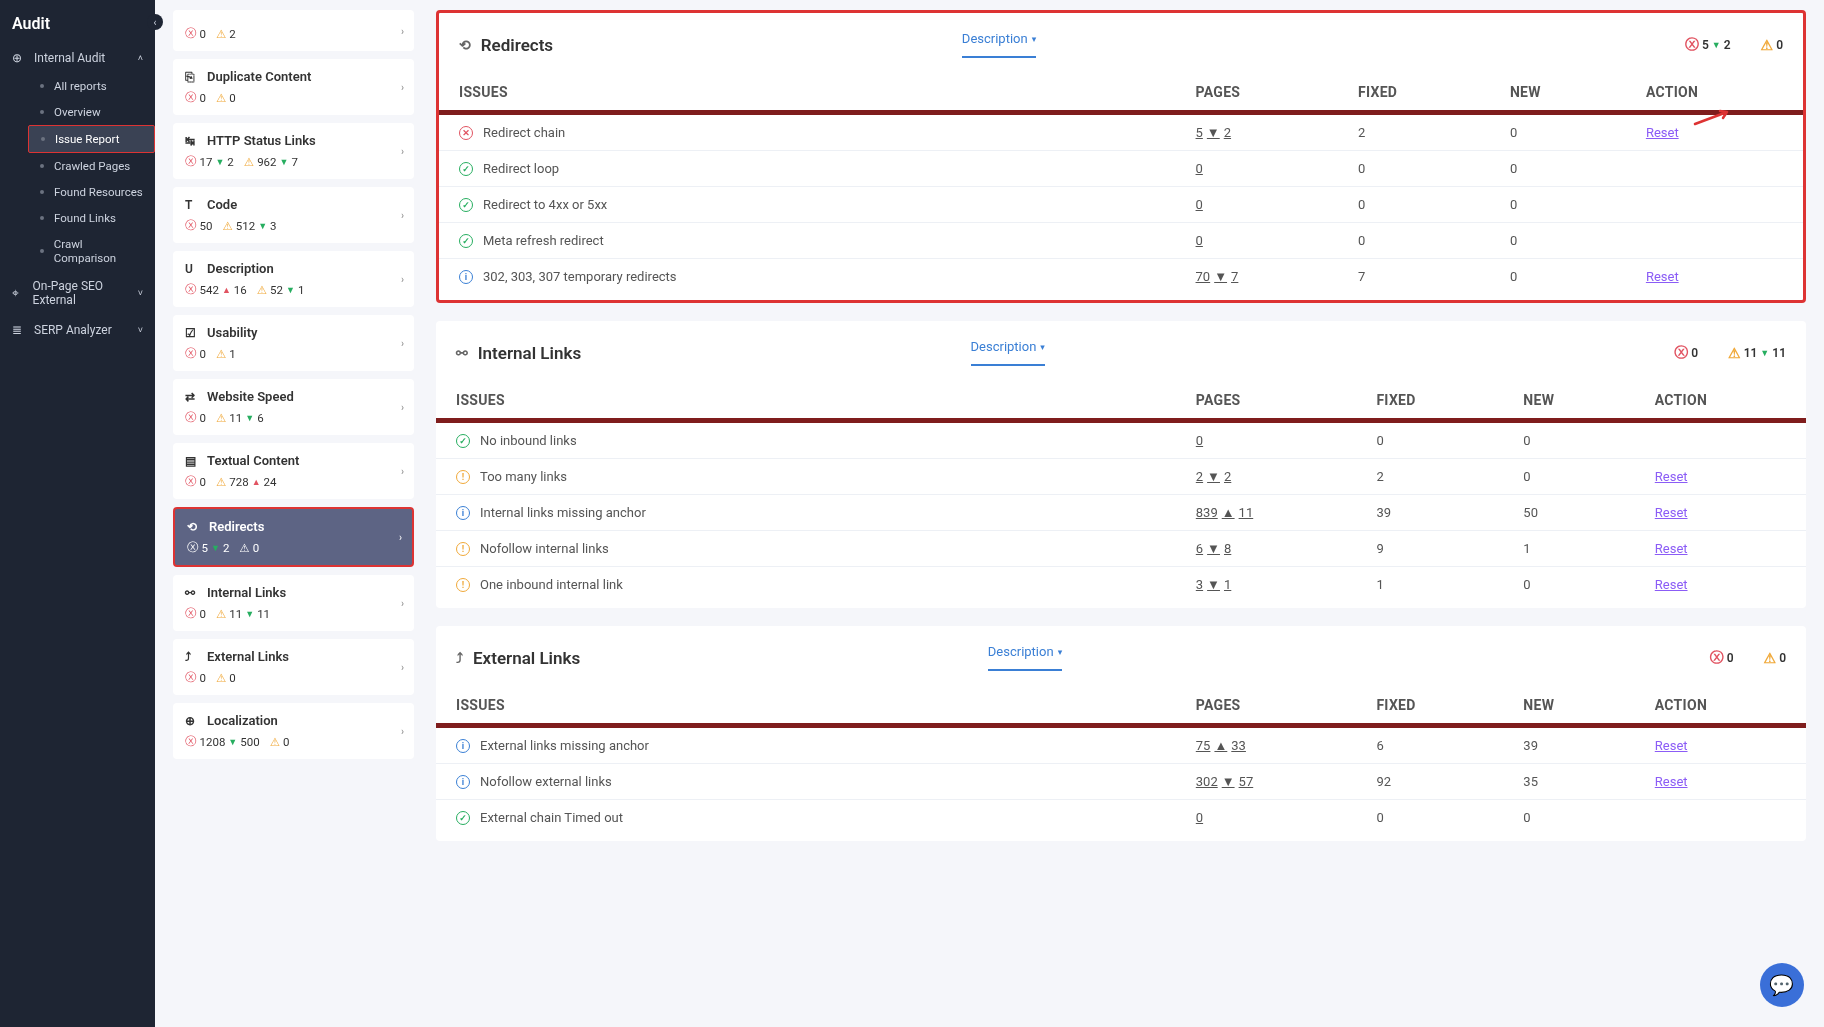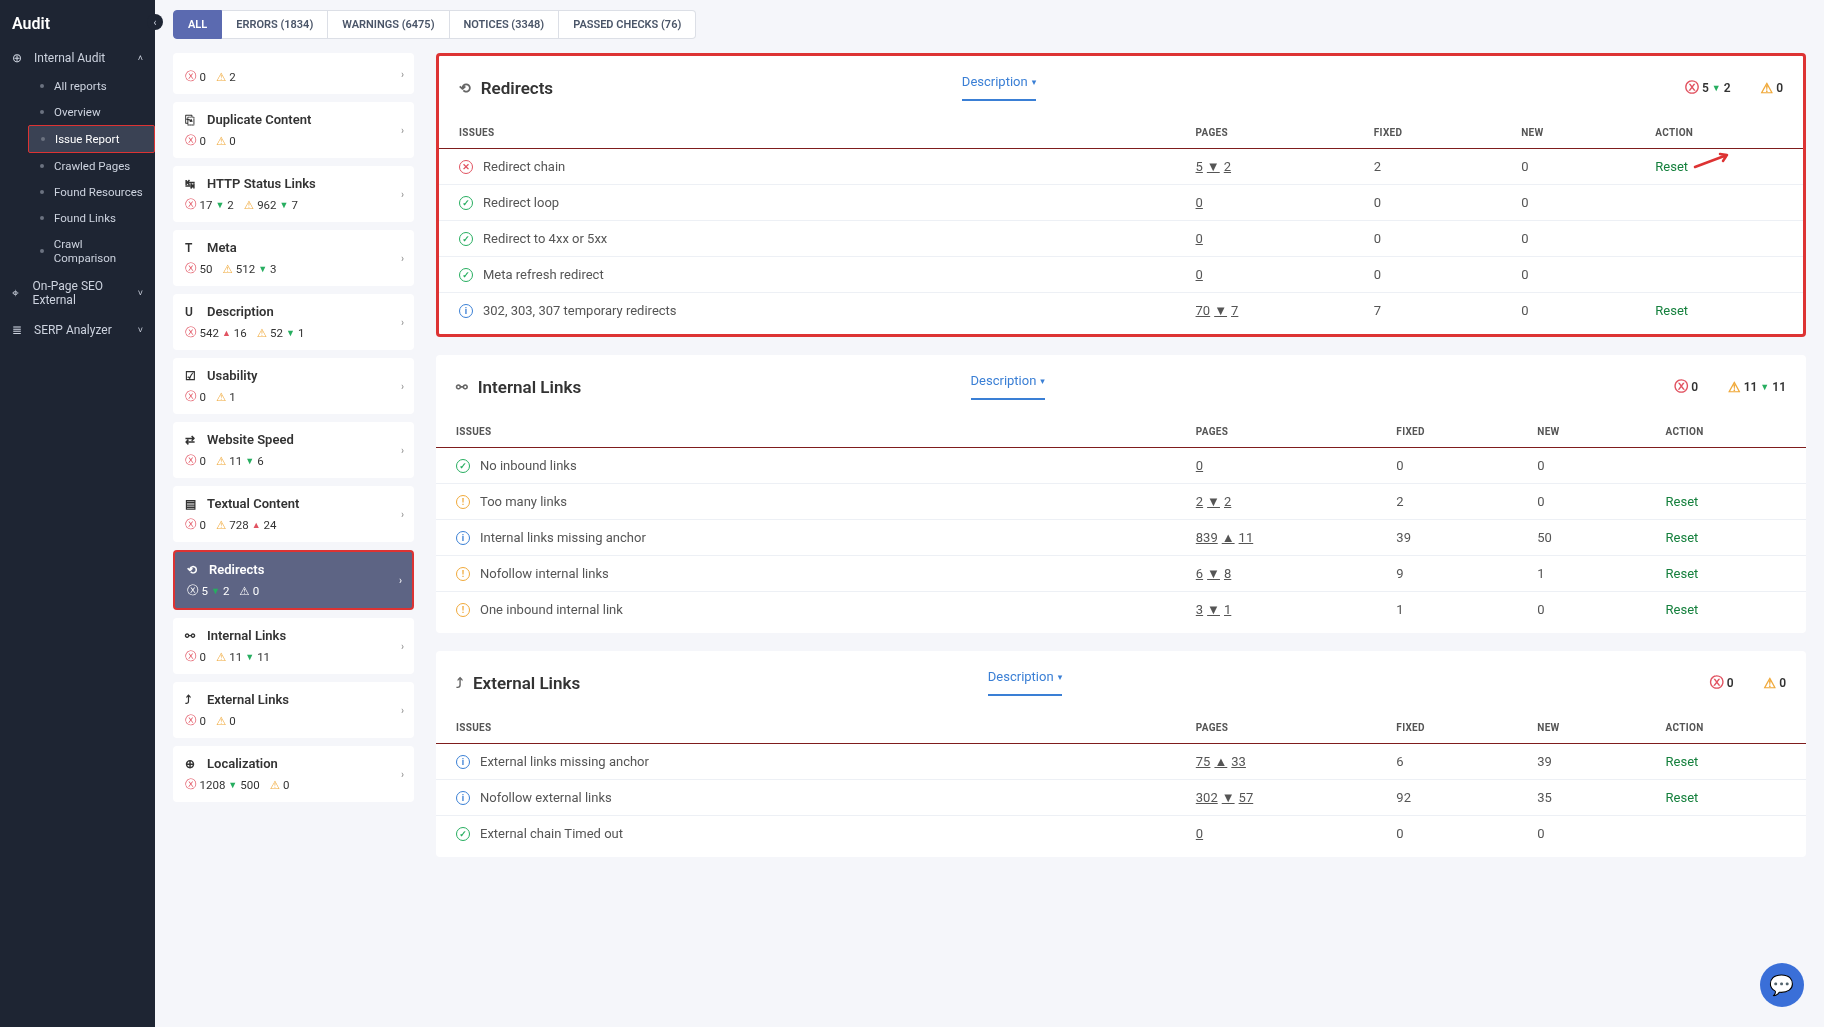--- a/index.html
+++ b/index.html
@@ -50,30 +50,30 @@
 .panel.hl { border:3px solid #d33; }
 .panel-head { display:flex; align-items:center; padding:18px 20px 0 20px; }
 .panel-title { display:flex; align-items:center; gap:10px; font-size:17px; font-weight:600; }
 .panel-title .ico { font-size:14px; color:#666; }
 .desc-link { margin-left:auto; margin-right:auto; color:#3a7fd5; font-size:13px; border-bottom:2px solid #3a7fd5; padding-bottom:10px; cursor:pointer; display:flex; align-items:center; gap:4px; position:relative; left:-120px; }
 .panel-counts { display:flex; gap:30px; font-size:12px; font-weight:600; }
 .panel-counts .stat .err { font-size:14px; }
 .panel-counts .stat .warn { font-size:14px; }
 
 .tbl { width:100%; border-collapse:collapse; margin-top:16px; }
-.tbl th { text-align:left; font-size:10px; font-weight:700; color:#555; padding:10px 20px; border-bottom:1px solid #7f1d1d; letter-spacing:0.3px; }
+.tbl th { text-align:left; font-size:14px; font-weight:700; color:#555; padding:10px 20px; border-bottom:5px solid #7f1d1d; letter-spacing:0.3px; }
 .tbl td { padding:10px 20px; font-size:13px; border-bottom:1px solid #edf0f5; color:#555; }
 .tbl tbody tr:last-child td { border-bottom:none; padding-bottom:16px; }
 .issue-cell { display:flex; align-items:center; gap:10px; }
 .issue-ico { width:14px; height:14px; display:inline-flex; align-items:center; justify-content:center; border-radius:50%; font-size:9px; font-weight:700; }
 .issue-ico.err { border:1.5px solid #e15361; color:#e15361; }
 .issue-ico.ok { border:1.5px solid #27ae60; color:#27ae60; }
 .issue-ico.info { border:1.5px solid #3a7fd5; color:#3a7fd5; }
 .issue-ico.warn { border:1.5px solid #f0a93a; color:#f0a93a; }
-.reset { color:#15803d; cursor:pointer; }
+.reset { color:#8b5cf6; cursor:pointer;text-decoration:underline; }
 .td-num { display:flex; align-items:center; gap:4px;text-decoration:underline; }
 
 
 .arrow-anno { position:absolute; width:40px; height:18px; pointer-events:none; }
 .arrow-anno svg { width:100%; height:100%; }
 
 
 .chat { position:fixed; bottom:20px; right:20px; width:44px; height:44px; background:#3a6fd8; border-radius:50%; display:flex; align-items:center; justify-content:center; color:#fff; font-size:20px; cursor:pointer; }
 </style>
 </head>
@@ -133,27 +133,20 @@
           <span style="display:flex;align-items:center">
             <span class="ico">≣</span>
             <span>SERP Analyzer</span>
           </span>
           <span style="font-size:9px">˅</span>
         </div>
       </div>
   </aside>
 
   <main class="main">
-    <div class="tabs" id="tabs">
-        <div class="tab active">ALL</div>
-        <div class="tab">ERRORS (1834)</div>
-        <div class="tab">WARNINGS (6475)</div>
-        <div class="tab">NOTICES (3348)</div>
-        <div class="tab">PASSED CHECKS (76)</div>
-      </div>
     <div class="cols">
       <div class="catcol" id="catcol">
           <div class="cat">
             <div class="cat-stats">
               <span class="stat"><span class="err">ⓧ</span> 0</span>
               <span class="stat"><span class="warn">⚠</span> 2</span>
             </div>
             <span class="cat-chevron">›</span>
           </div>
           <div class="cat">
@@ -174,21 +167,21 @@
             </div>
             <div class="cat-stats">
               <span class="stat"><span class="err">ⓧ</span> 17 <span class="down">▼</span>2</span>
               <span class="stat"><span class="warn">⚠</span> 962 <span class="down">▼</span>7</span>
             </div>
             <span class="cat-chevron">›</span>
           </div>
           <div class="cat">
             <div class="cat-head">
               <span class="cat-ico">T</span>
-              <span>Meta</span>
+              <span>Code</span>
             </div>
             <div class="cat-stats">
               <span class="stat"><span class="err">ⓧ</span> 50</span>
               <span class="stat"><span class="warn">⚠</span> 512 <span class="down">▼</span>3</span>
             </div>
             <span class="cat-chevron">›</span>
           </div>
           <div class="cat">
             <div class="cat-head">
               <span class="cat-ico">U</span>

